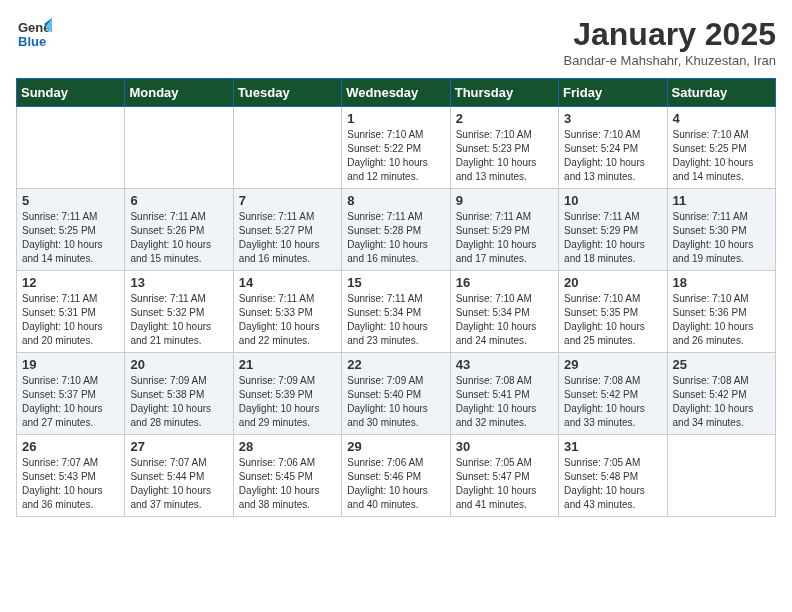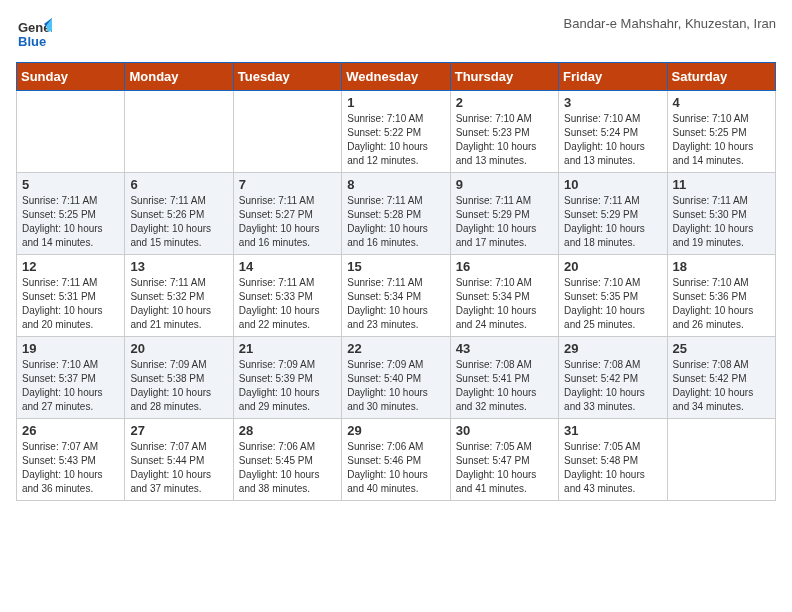--- a/index.html
+++ b/index.html
@@ -24,21 +24,21 @@
     .title-area { text-align: right; }
     .month-title { font-size: 32px; font-weight: bold; color: #333; }
     .subtitle { font-size: 13px; color: #555; }
 
     .calendar {
       width: 100%;
       border-collapse: collapse;
       border: 1px solid #ccc;
     }
     .calendar th {
-      background: #c2410c;
+      background: #14532d;
       color: #fff;
       font-size: 13px;
       font-weight: bold;
       padding: 6px 4px;
       text-align: left;
       border: 1px solid #1565c0;
     }
     .calendar td {
       vertical-align: top;
       border: 1px solid #ccc;
@@ -71,20 +71,21 @@
 <div class="header-area">
   <div class="logo">
     <svg width="36" height="36" viewBox="0 0 36 36">
       <text x="2" y="16" font-size="13" font-weight="bold" fill="#333">General</text>
       <text x="2" y="30" font-size="13" font-weight="bold" fill="#1565c0">Blue</text>
       <polygon points="28,8 36,2 34,12 30,10" fill="#1565c0"></polygon>
       <polygon points="30,10 36,2 38,14 32,16" fill="#4fc3f7"></polygon>
     </svg>
   </div>
   <div class="title-area">
+    <div class="month-title">January 2025</div>
     <div class="subtitle">Bandar-e Mahshahr, Khuzestan, Iran</div>
   </div>
 </div>
 
 <table class="calendar">
   <thead>
     <tr>
     <th>Sunday</th>
         <th>Monday</th>
         <th>Tuesday</th>

